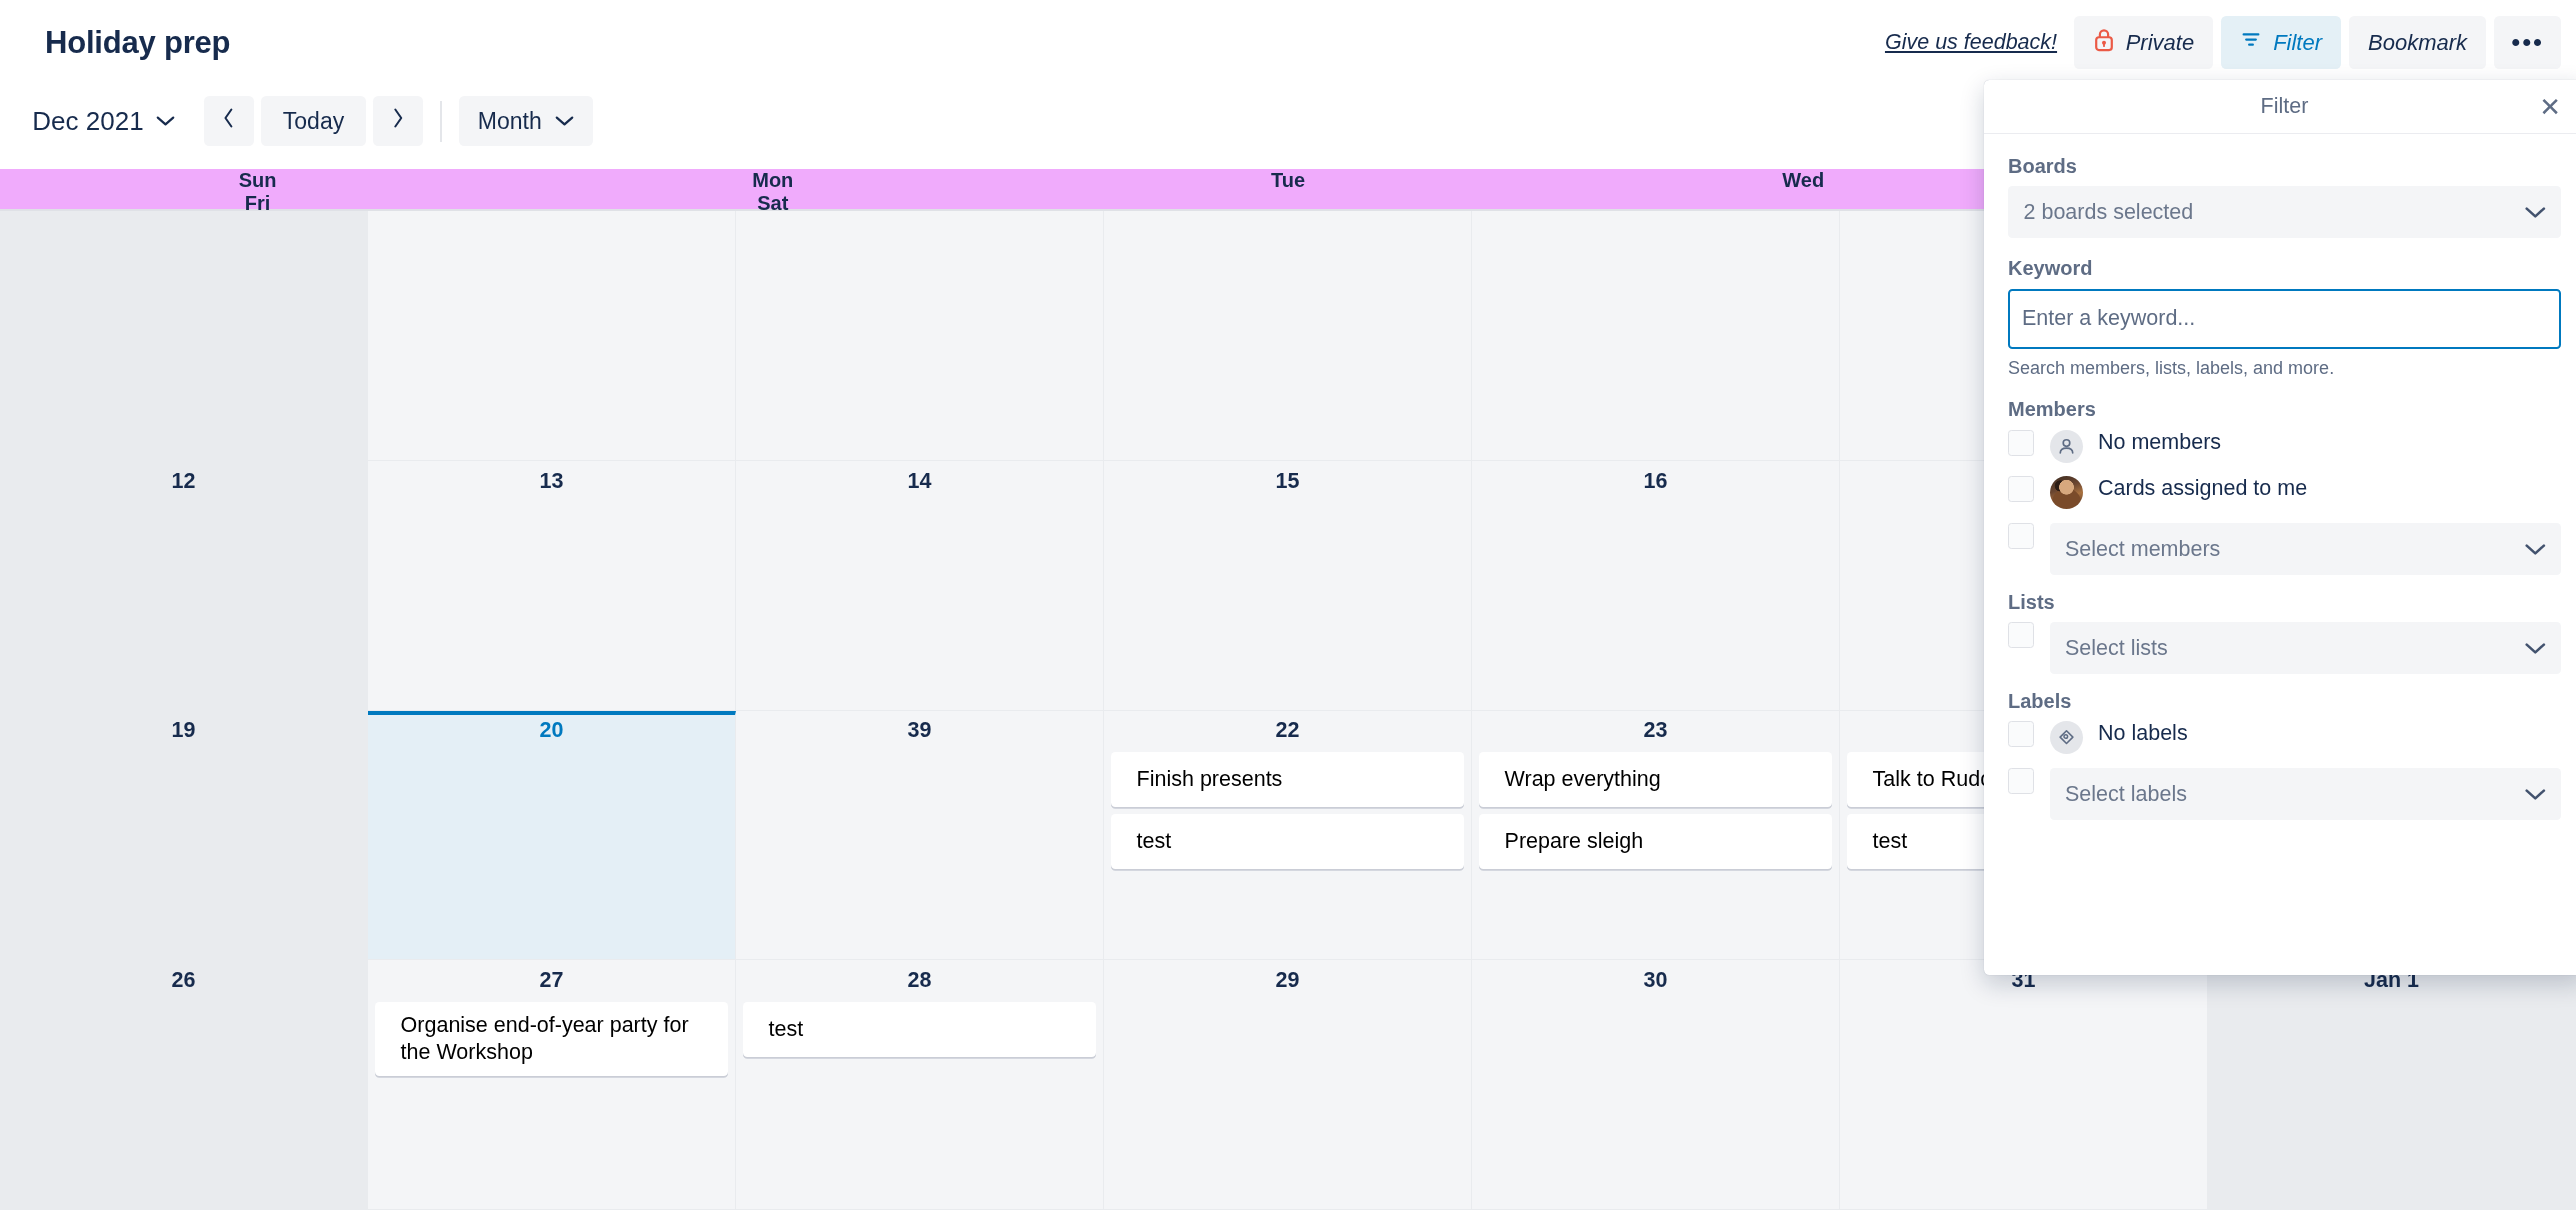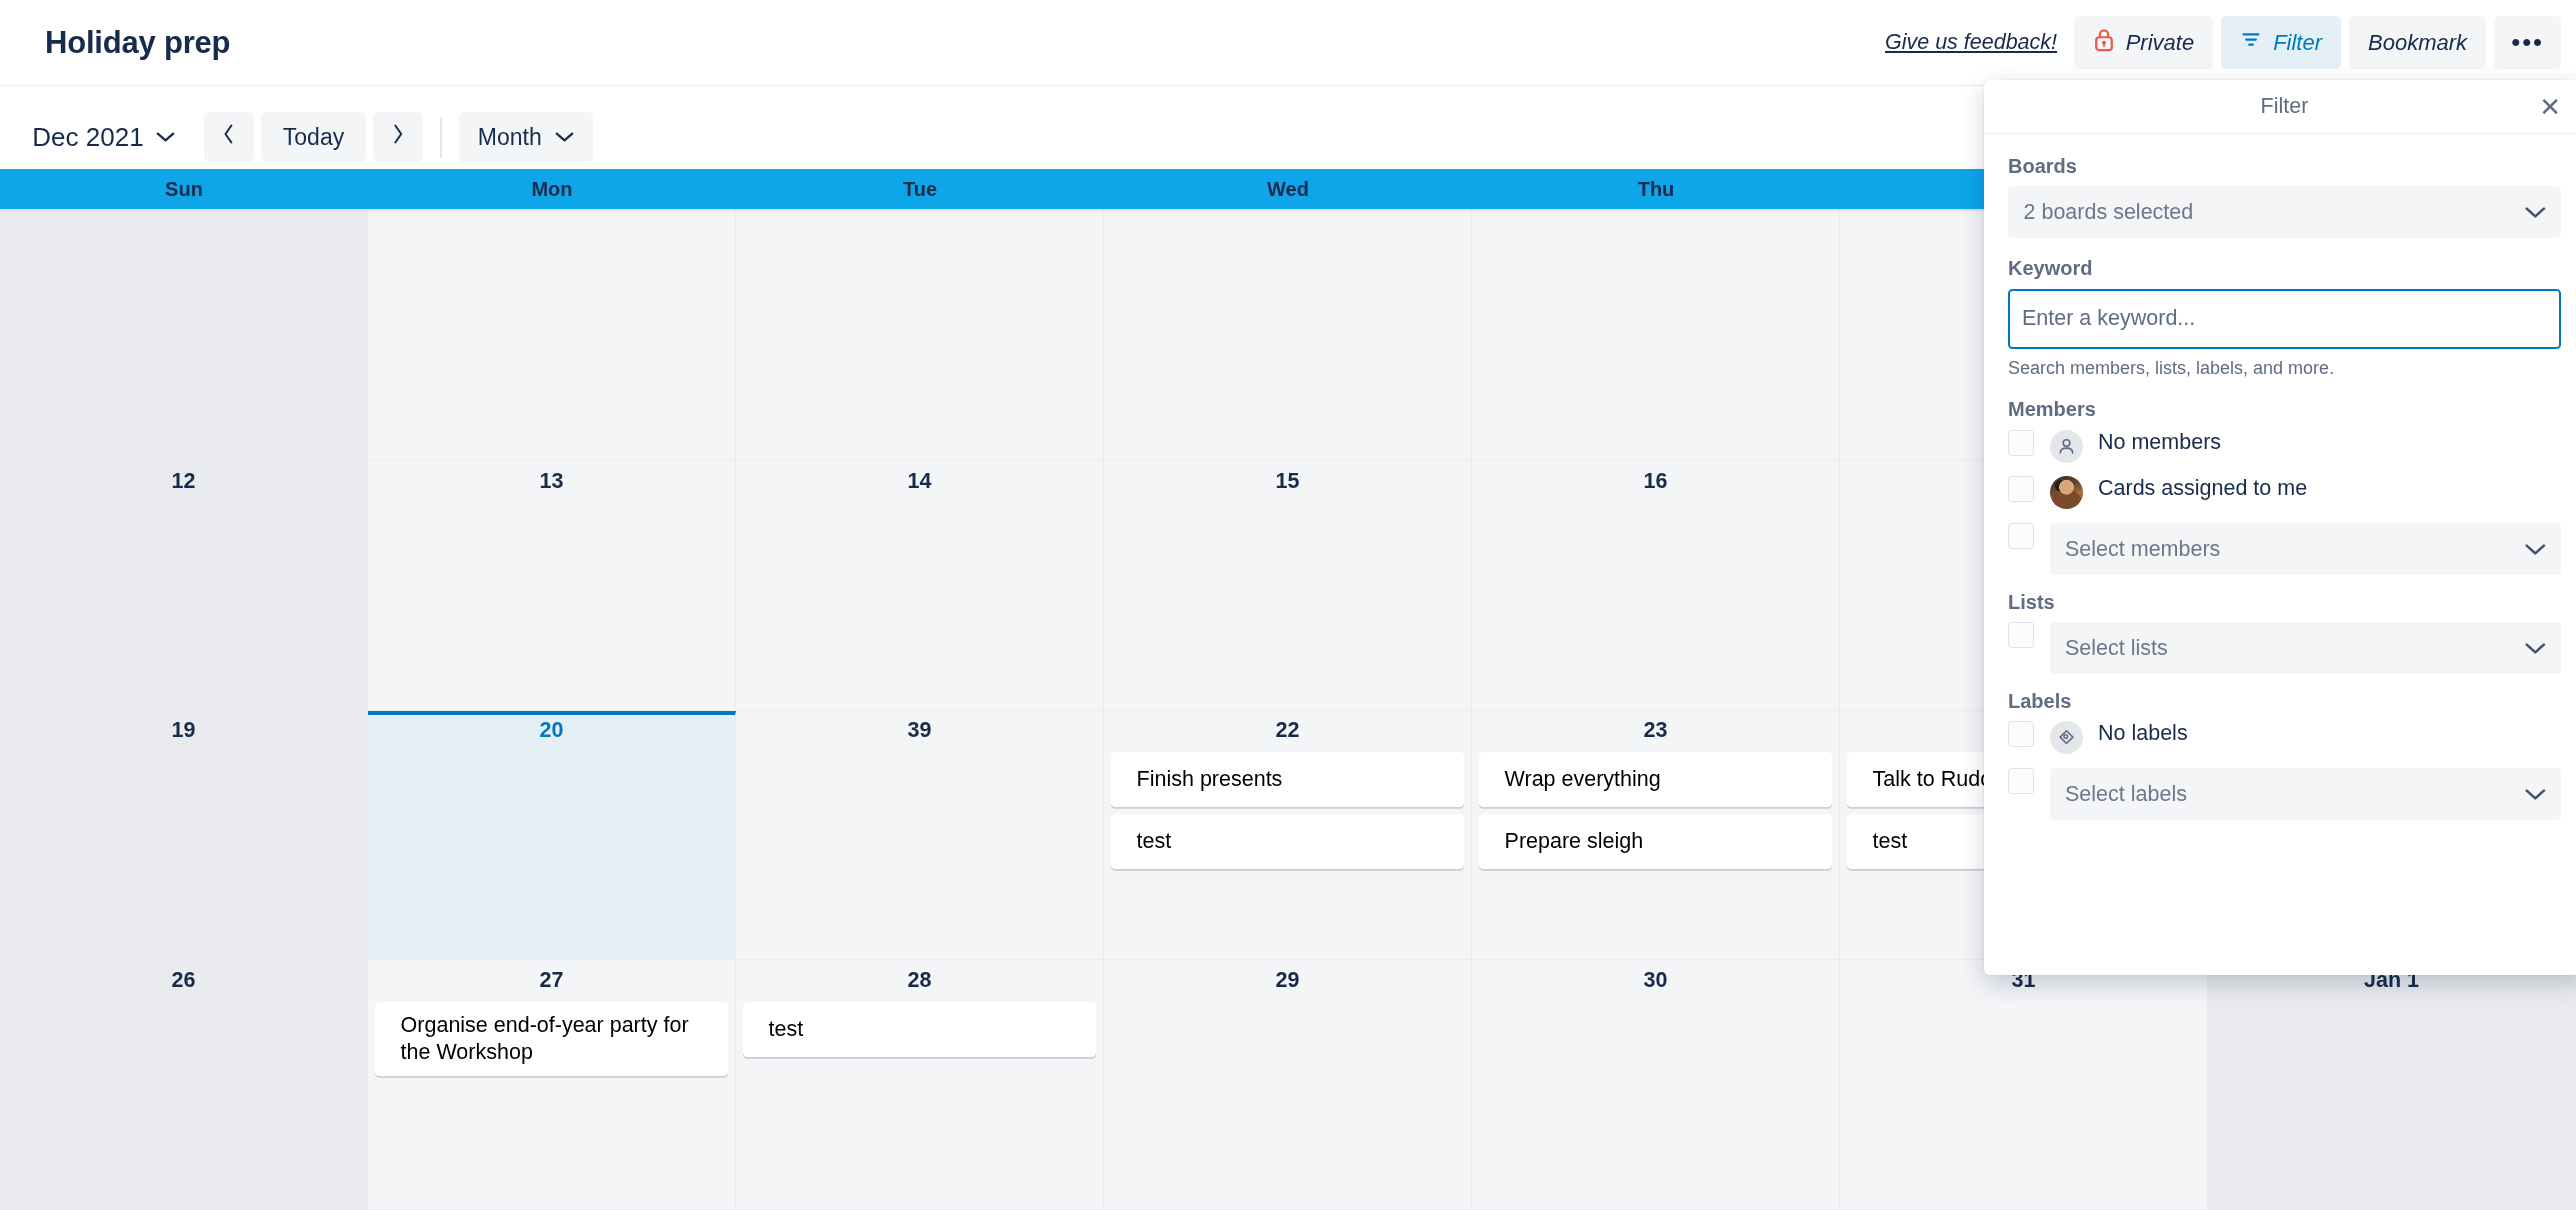--- a/index.html
+++ b/index.html
@@ -36,21 +36,21 @@
     display: flex; align-items: center; gap: 11px;
     padding: 0 19px; font-size: 22px; color: #172b4d;
     white-space: nowrap;
   }
   .hbtn.active { background: #e4f0f6; color: #0079bf; }
   .hbtn.icon-only { padding: 0 17px; }
   .dots { font-size: 26px; line-height: 0.6; letter-spacing: 1.7px; color: #172b4d; }
 
   
   .toolbar {
-    position: absolute; left: 0; top: 96px; width: 2576px; height: 82px;
+    position: absolute; left: 0; top: 80px; width: 2576px; height: 82px;
     background: #ffffff;
     display: flex; align-items: center; padding-left: 22px; gap: 0;
   }
   .month-sel {
     display: flex; align-items: center; gap: 12px;
     font-size: 26px; font-weight: 400; color: #172b4d;
     padding: 8.6px 10.3px; border-radius: 4.3px;
   }
   .nav-group { display: flex; align-items: center; gap: 6.9px; margin-left: 19px; }
   .navbtn {
@@ -67,22 +67,22 @@
   }
   .chev { display: inline-block; }
   .chev svg { display: block; }
 
   
   .cal {
     position: absolute; left: 0; top: 169px; width: 2576px; height: 1042px;
     background: #ffffff;
   }
   .dow-row {
-    display: grid; grid-template-columns: repeat(7, 1fr);
-    height: 40px; background: #0ea5e9;
+    display: grid; grid-template-columns: repeat(5, 1fr);
+    height: 40px; background: #f0abfc;
   }
   .dow {
     display: flex; align-items: center; justify-content: center;
     font-size: 20px; font-weight: 700; color: #172b4d;
   }
   .grid {
     display: grid; grid-template-columns: repeat(7, 1fr);
     grid-template-rows: repeat(4, 1fr);
     height: 1001px;
     border-top: 2.6px solid #dfe1e6;

